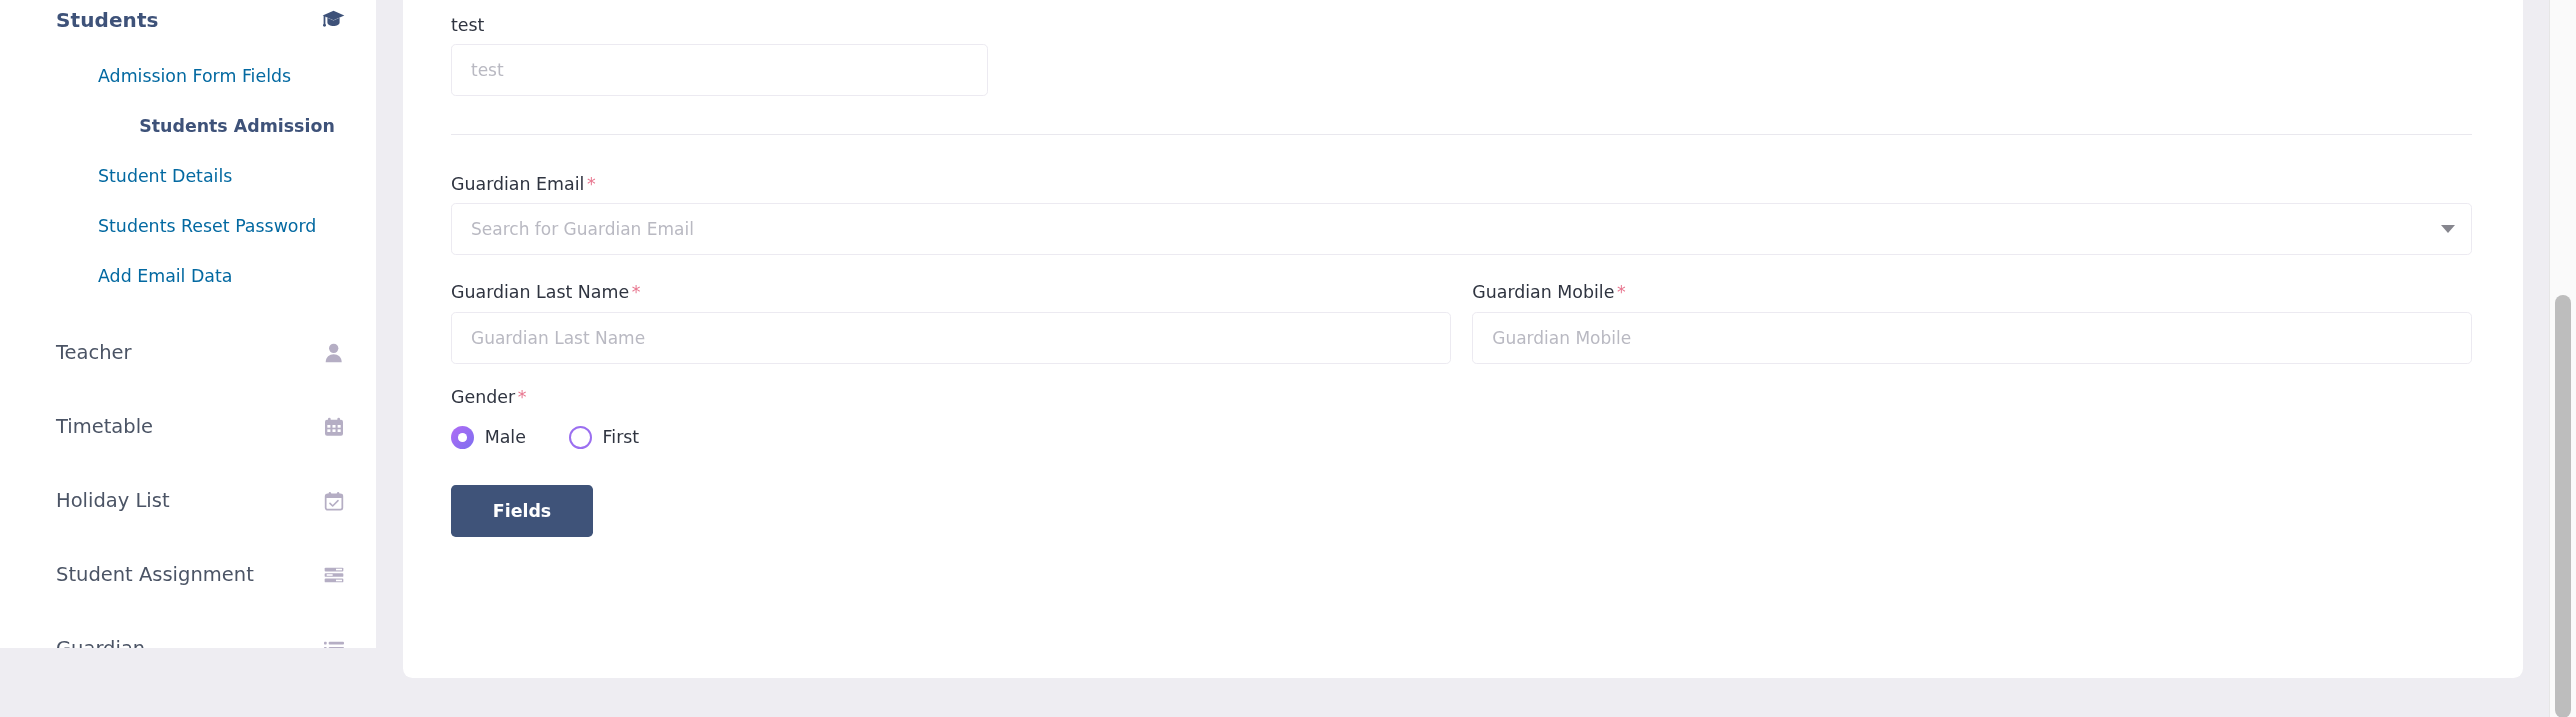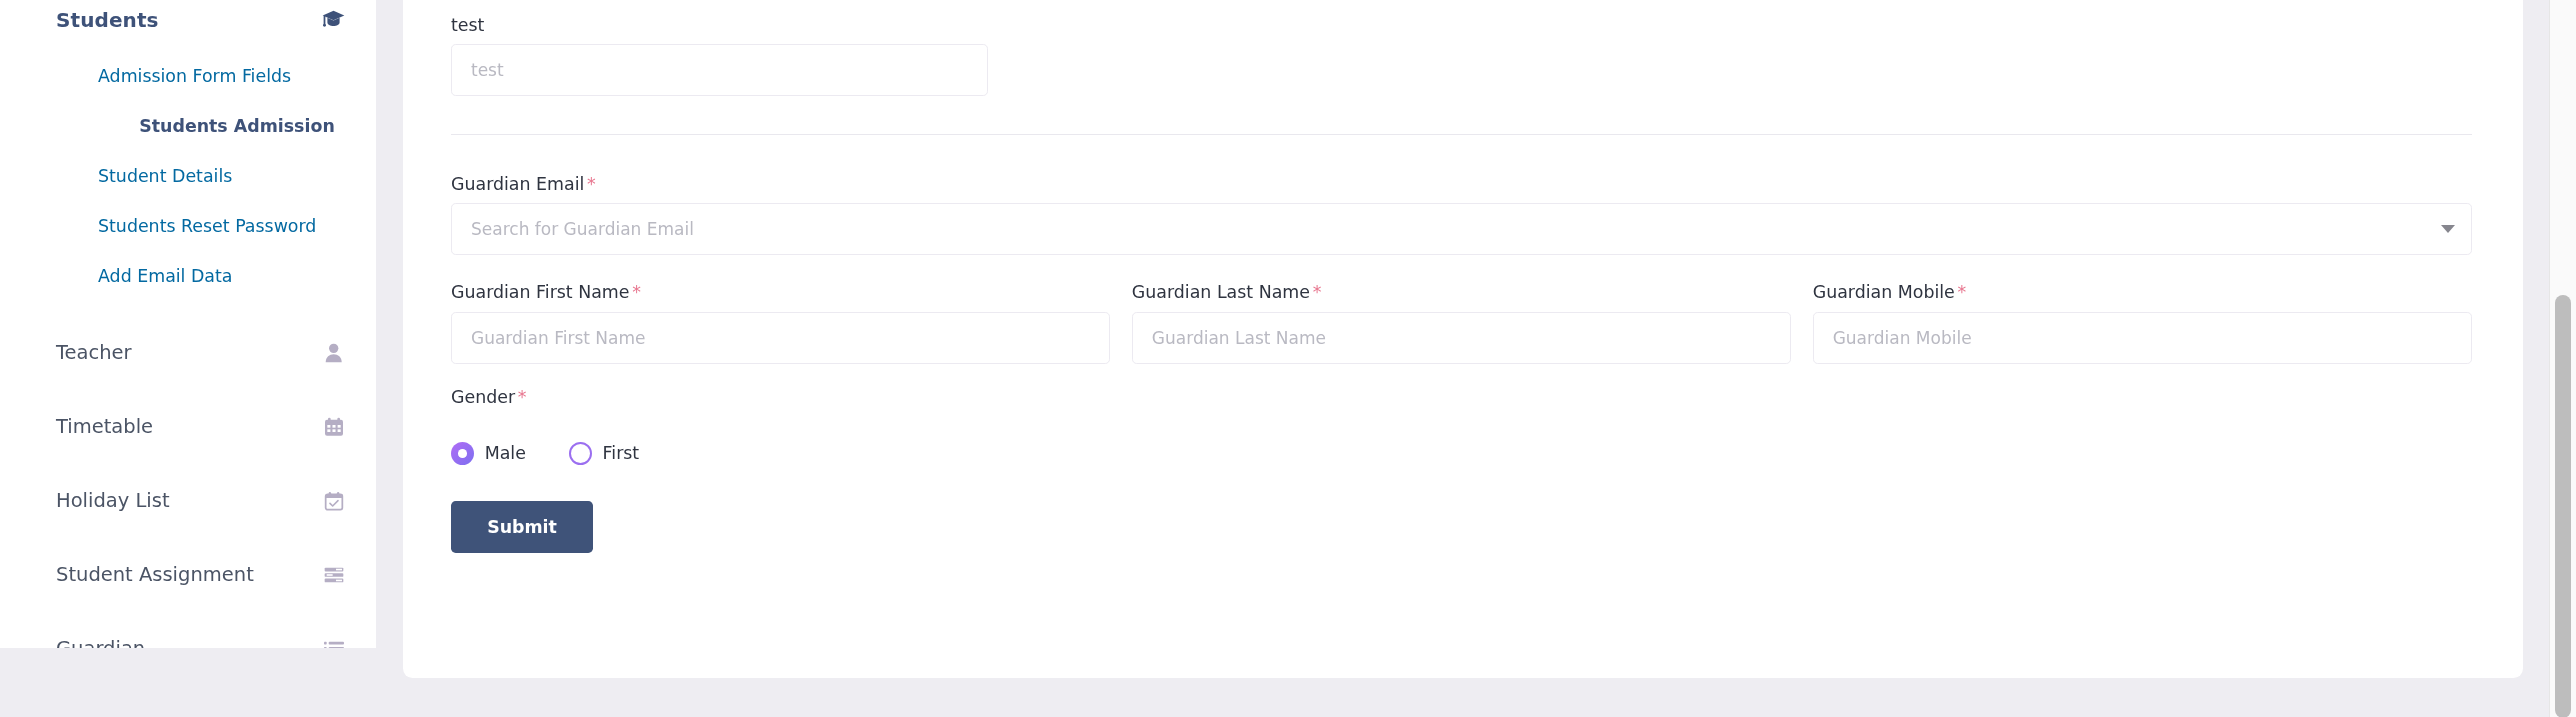--- a/index.html
+++ b/index.html
@@ -101,21 +101,21 @@
     border-top: 8px solid #86868e;
     pointer-events: none;
   }
 
   .three-col {
     display: flex; gap: 21.5px; padding-top: 27px; width: 2021px;
   }
   .col { flex: 1; }
 
   .gender-block { padding-top: 23px; }
-  .radio-row { display: flex; align-items: center; gap: 14.8px; margin-top: 35px; }
+  .radio-row { display: flex; align-items: center; gap: 14.8px; margin-top: 19px; }
   .radio-opt { display: flex; align-items: center; gap: 10.7px; cursor: pointer; }
   .radio {
     width: 23px; height: 23px; border-radius: 50%;
     display: flex; align-items: center; justify-content: center;
     flex: 0 0 23px;
   }
   .radio.on {
     background: linear-gradient(135deg,#b06cf5 0%,#7d6ff0 100%);
   }
   .radio.on::after {
@@ -278,24 +278,20 @@
       <div class="block">
         <label class="field-label"><span>Guardian Email</span><span class="req">*</span></label>
         <div class="select-wrap">
           <input class="text-input" type="text" placeholder="Search for Guardian Email" style="">
           <span class="select-arrow"></span>
         </div>
       </div>
 
       
       <div class="three-col">
-        <div class="col">
-          <label class="field-label"><span>Guardian First Name</span><span class="req">*</span></label>
-          <input class="text-input" type="text" placeholder="Guardian First Name" style="">
-        </div>
         <div class="col">
           <label class="field-label"><span>Guardian Last Name</span><span class="req">*</span></label>
           <input class="text-input" type="text" placeholder="Guardian Last Name" style="">
         </div>
         <div class="col">
           <label class="field-label"><span>Guardian Mobile</span><span class="req">*</span></label>
           <input class="text-input" type="text" placeholder="Guardian Mobile" style="">
         </div>
       </div>
 
@@ -308,21 +304,21 @@
             <span class="radio-label">Male</span>
           </div>
           <span class="radio-gap"></span>
           <div class="radio-opt">
             <span class="radio off"></span>
             <span class="radio-label">First</span>
           </div>
         </div>
       </div>
 
-      <button class="submit-btn">Submit</button>
+      <button class="submit-btn">Fields</button>
 
     </section>
   </main>
 
   <div class="scrollbar-track">
     <div class="scrollbar-thumb"></div>
   </div>
 
 </div>
 

